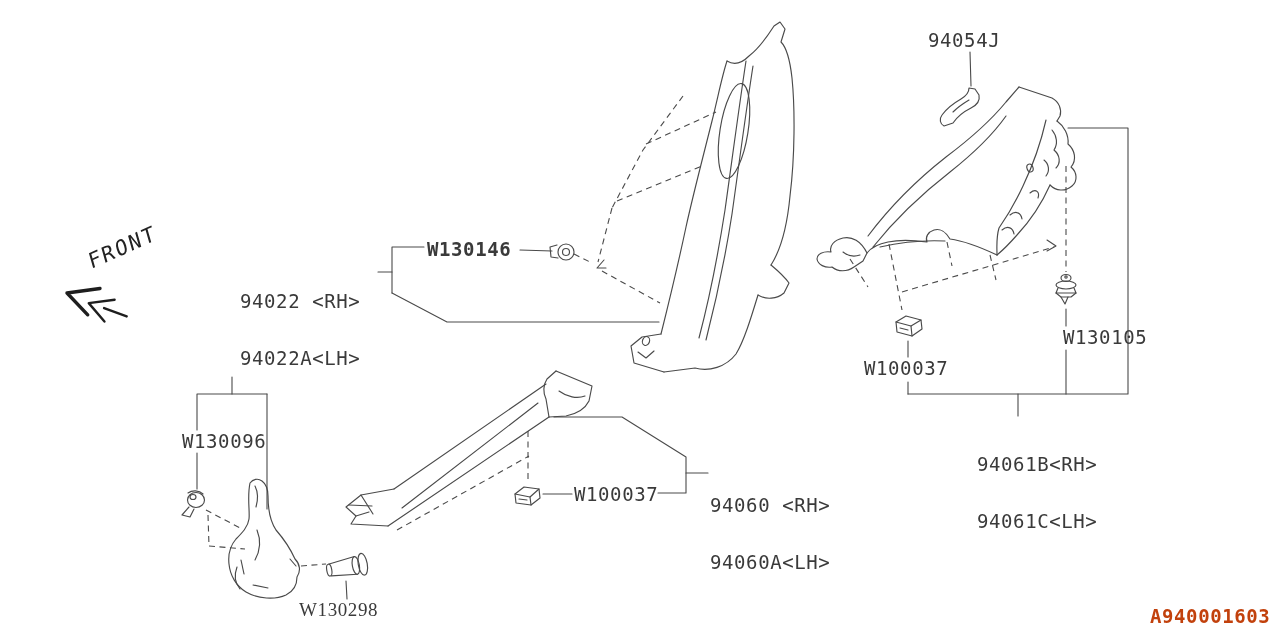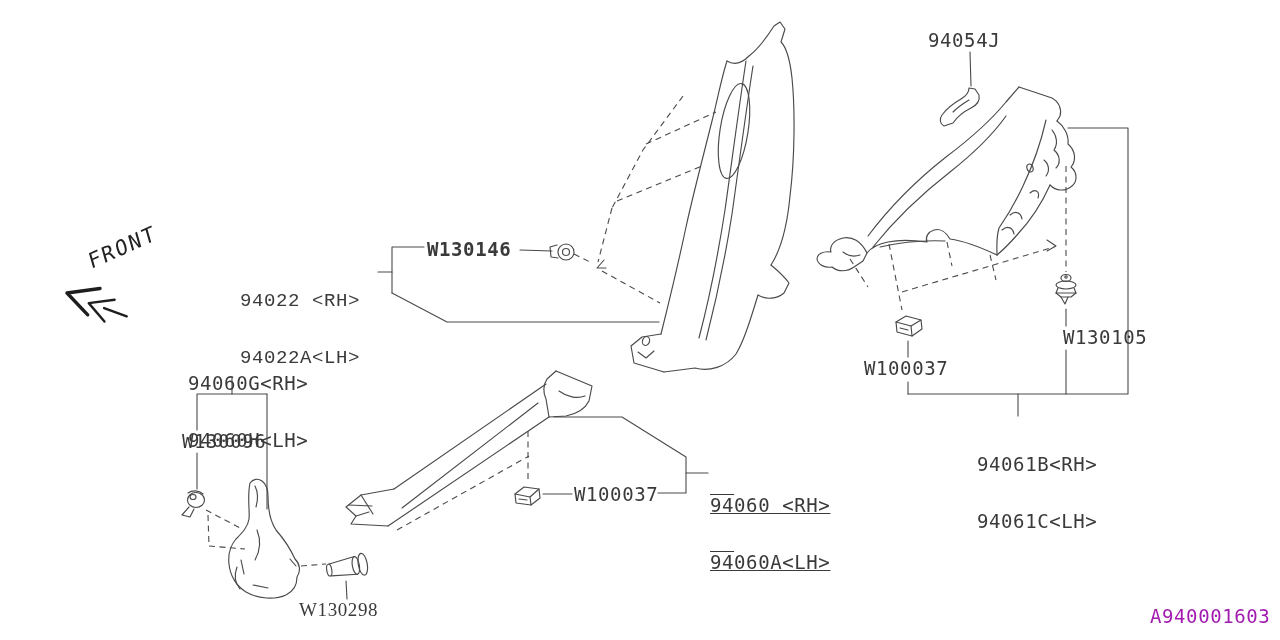--- a/index.html
+++ b/index.html
@@ -17,21 +17,21 @@
     color:#3a3a3a;
     white-space:pre;
     user-select:none;
   }
   .lbl div{height:19px;}
   .front{
     font-size:21px;line-height:21px;letter-spacing:2px;color:#222;
     transform:rotate(-24deg) skewX(-8deg);
     transform-origin:left bottom;
   }
-  .diagid{color:#a21caf;}
+  .diagid{color:#c2410c;font-weight:bold;}
   .ln{fill:none;stroke:#4a4a4a;stroke-width:1.15;stroke-linecap:round;stroke-linejoin:round;}
   .dash{fill:none;stroke:#4a4a4a;stroke-width:1.1;stroke-linecap:butt;stroke-dasharray:6 4.5;}
   .lead{fill:none;stroke:#4a4a4a;stroke-width:1.1;stroke-linecap:round;stroke-linejoin:round;}
   .thick{fill:none;stroke:#1e1e1e;stroke-width:3.4;stroke-linecap:round;stroke-linejoin:round;}
   .thick2{fill:none;stroke:#1e1e1e;stroke-width:2.4;stroke-linecap:round;stroke-linejoin:round;}
 </style>
 </head>
 <body>
 
 <div id="stage">
@@ -208,37 +208,33 @@
     <path class="lead" d="M 1018,394 L 1018,416"></path>
   </g>
 </svg>
 
 <div class="lbl front" style="left:92px;top:252px;">FRONT</div>
 
 <div class="lbl" style="left:928px;top:31px;text-align:center;">94054J</div>
 
 <div class="lbl" style="left:427px;top:240px;font-weight:bold;">W130146</div>
 
-<div class="lbl" style="left:240px;top:254px;font-family:Liberation Mono, monospace;">
+<div class="lbl" style="left:240px;top:254px;">
   <div>94022 &lt;RH&gt;</div>
   <div>94022A&lt;LH&gt;</div>
 </div>
 
-<div class="lbl" style="left:188px;top:336px;">
-  <div>94060G&lt;RH&gt;</div>
-  <div>94060H&lt;LH&gt;</div>
-</div>
 
 <div class="lbl" style="left:150px;top:432px;margin-left:32px;">W130096</div>
 
 <div class="lbl" style="left:299px;top:600px;font-family:Liberation Serif, serif;">W130298</div>
 
 <div class="lbl" style="left:574px;top:485px;">W100037</div>
 
-<div class="lbl" style="left:710px;top:458px;text-decoration:underline;">
+<div class="lbl" style="left:710px;top:458px;">
   <div>94060 &lt;RH&gt;</div>
   <div>94060A&lt;LH&gt;</div>
 </div>
 
 <div class="lbl" style="left:864px;top:359px;">W100037</div>
 
 <div class="lbl" style="left:1027px;top:328px;margin-left:36px;">W130105</div>
 
 <div class="lbl" style="left:977px;top:417px;">
   <div>94061B&lt;RH&gt;</div>

